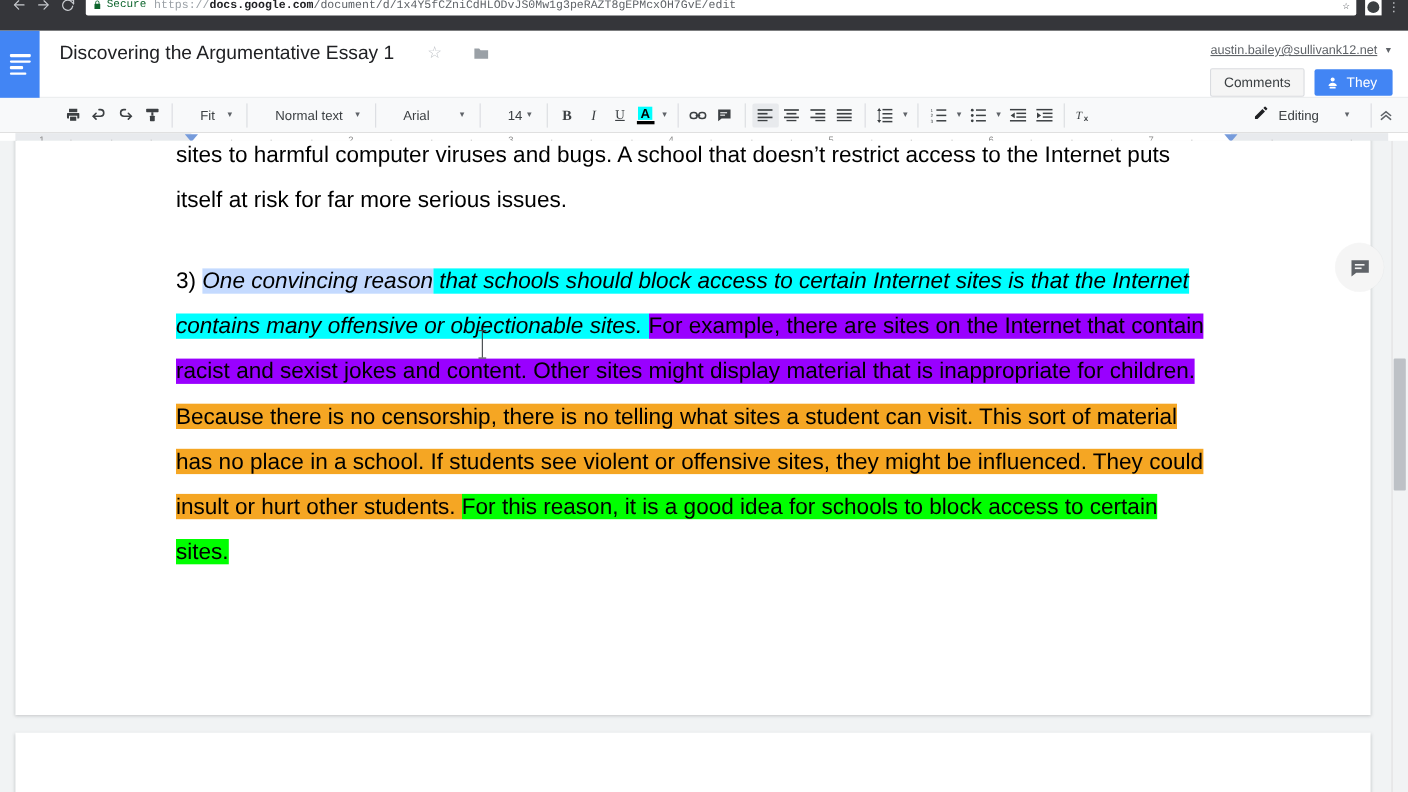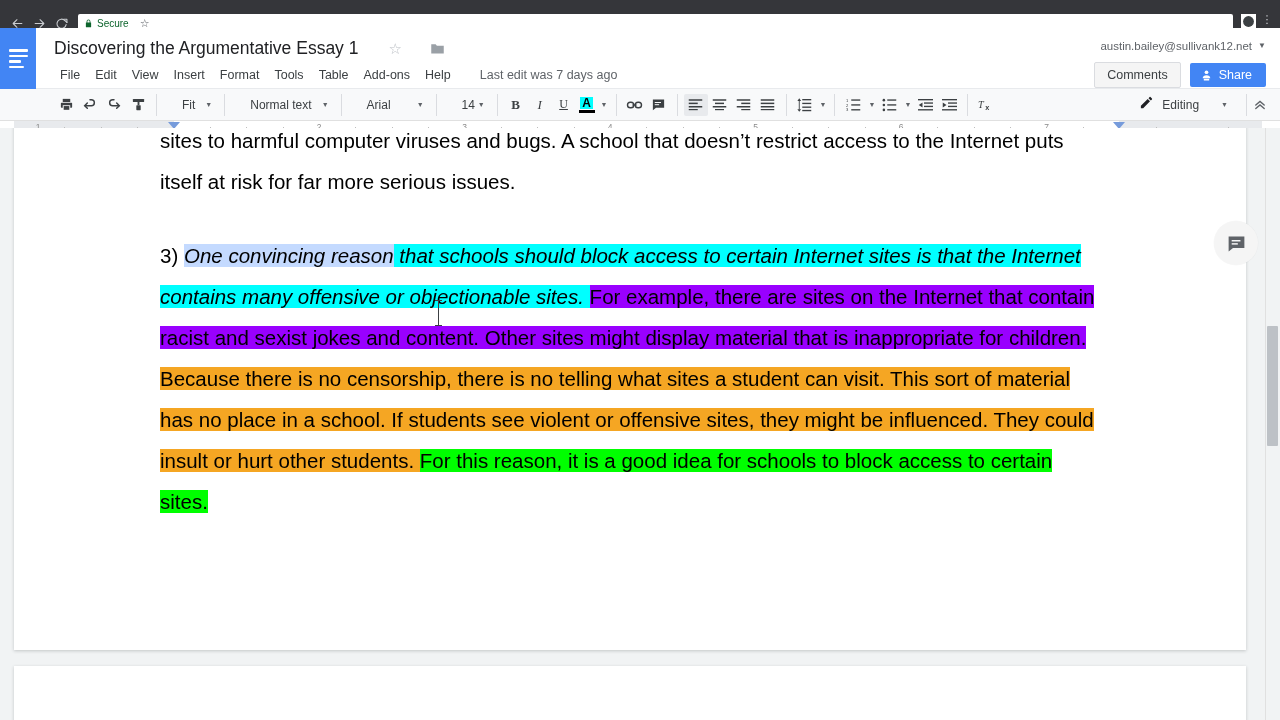--- a/index.html
+++ b/index.html
@@ -8,23 +8,24 @@
     overflow: hidden;
     font-family: "Liberation Sans", sans-serif;
     background: #ffffff;
   }
 
   
   #browser-chrome {
     height: 19px;
     background: #35363a;
     display: flex;
-    align-items: flex-start;
+    align-items: flex-end;
     padding: 14px 6px;
     position: relative;
+    font-family: Liberation Mono, monospace;
   }
   .nav-btn {
     width: 22px; height: 19px;
     display: flex; align-items: center; justify-content: center;
     color: #c9ccd0;
     font-size: 13px;
     line-height: 1;
     flex: none;
   }
   .nav-btn svg { display:block; }
@@ -128,21 +129,21 @@
   }
 
   #header-right {
     flex: none;
     padding: 8px 14px 0 0;
     display: flex;
     flex-direction: column;
     align-items: flex-end;
   }
   #account-row { display:flex; align-items:center; height:20px; }
-  #account-email { font-size: 11.5px; color: #5f6368; }
+  #account-email { font-size: 11.5px; color: #5f6368; text-decoration: underline; }
   #account-caret { margin-left: 6px; color:#5f6368; font-size:8px; line-height:1;}
   #actions-row { display:flex; align-items:center; margin-top: 6px; }
   #comments-btn {
     font-size: 12.5px;
     color: #3c4043;
     background: #f5f5f5;
     border: 1px solid #dadce0;
     border-radius: 2px;
     padding: 5px 12px;
     line-height: 14px;
@@ -370,20 +371,21 @@
       </svg>
   </div>
 
   <div id="omnibox">
     <span id="lock-icon">
       <svg width="9" height="11" viewBox="0 0 24 24" fill="#0d652d">
           <path d="M12 1a5 5 0 0 0-5 5v3H6a1 1 0 0 0-1 1v11a1 1 0 0 0 1 1h12a1 1 0 0 0 1-1V10a1 1 0 0 0-1-1h-1V6a5 5 0 0 0-5-5zm0 2a3 3 0 0 1 3 3v3H9V6a3 3 0 0 1 3-3z"></path>
         </svg>
     </span>
     <span id="secure-label">Secure</span>
+    <span id="url-text"><span>https://</span><b>docs.google.com</b><span class="u-path">/document/d/1x4Y5fCZniCdHLODvJS0Mw1g3peRAZT8gEPMcxOH7GvE/edit</span></span>
     <span id="star-icon">☆</span>
   </div>
 
   <div id="ext-icon">
     <svg width="13" height="13" viewBox="0 0 24 24">
         <circle cx="12" cy="12" r="10" fill="#3c4043"></circle>
         <path d="M12 4a8 8 0 0 1 0 16 5 5 0 0 0 0-16z" fill="#ffffff"></path>
       </svg>
   </div>
   <div id="menu-dots">⋮</div>
@@ -401,51 +403,39 @@
 
   <div id="header-mid">
     <div id="title-row">
       <span id="doc-title">Discovering the Argumentative Essay 1</span>
       <span id="title-star">☆</span>
       <span id="title-folder">
         <svg width="15" height="13" viewBox="0 0 24 20" fill="#9aa0a6">
             <path d="M2 3h7l2 2.5h11V18H2z"></path>
           </svg>
       </span>
-    </div>
-    <div id="menu-row">
-      <span class="menu-item">File</span>
-      <span class="menu-item">Edit</span>
-      <span class="menu-item">View</span>
-      <span class="menu-item">Insert</span>
-      <span class="menu-item">Format</span>
-      <span class="menu-item">Tools</span>
-      <span class="menu-item">Table</span>
-      <span class="menu-item">Add-ons</span>
-      <span class="menu-item">Help</span>
-      <span id="last-edit">Last edit was 7 days ago</span>
     </div>
   </div>
 
   <div id="header-right">
     <div id="account-row">
       <span id="account-email">austin.bailey@sullivank12.net</span>
       <span id="account-caret">▼</span>
     </div>
     <div id="actions-row">
       <div id="comments-btn">Comments</div>
       <div id="share-btn">
         <span class="lock-person">
           <svg width="13" height="13" viewBox="0 0 24 24" fill="#ffffff">
               <circle cx="12" cy="6" r="3.4"></circle>
               <path d="M5 17c0-3.3 3.1-5.5 7-5.5s7 2.2 7 5.5z"></path>
               <rect x="7" y="18" width="10" height="3.2" rx="0.6"></rect>
             </svg>
         </span>
-        <span>Share</span>
+        <span>They</span>
       </div>
     </div>
   </div>
 </div>
 
 <div id="toolbar">
 
   <div class="tb-group">
     <div class="tb-btn">
       <svg width="15" height="15" viewBox="0 0 24 24" fill="#3c4043">

